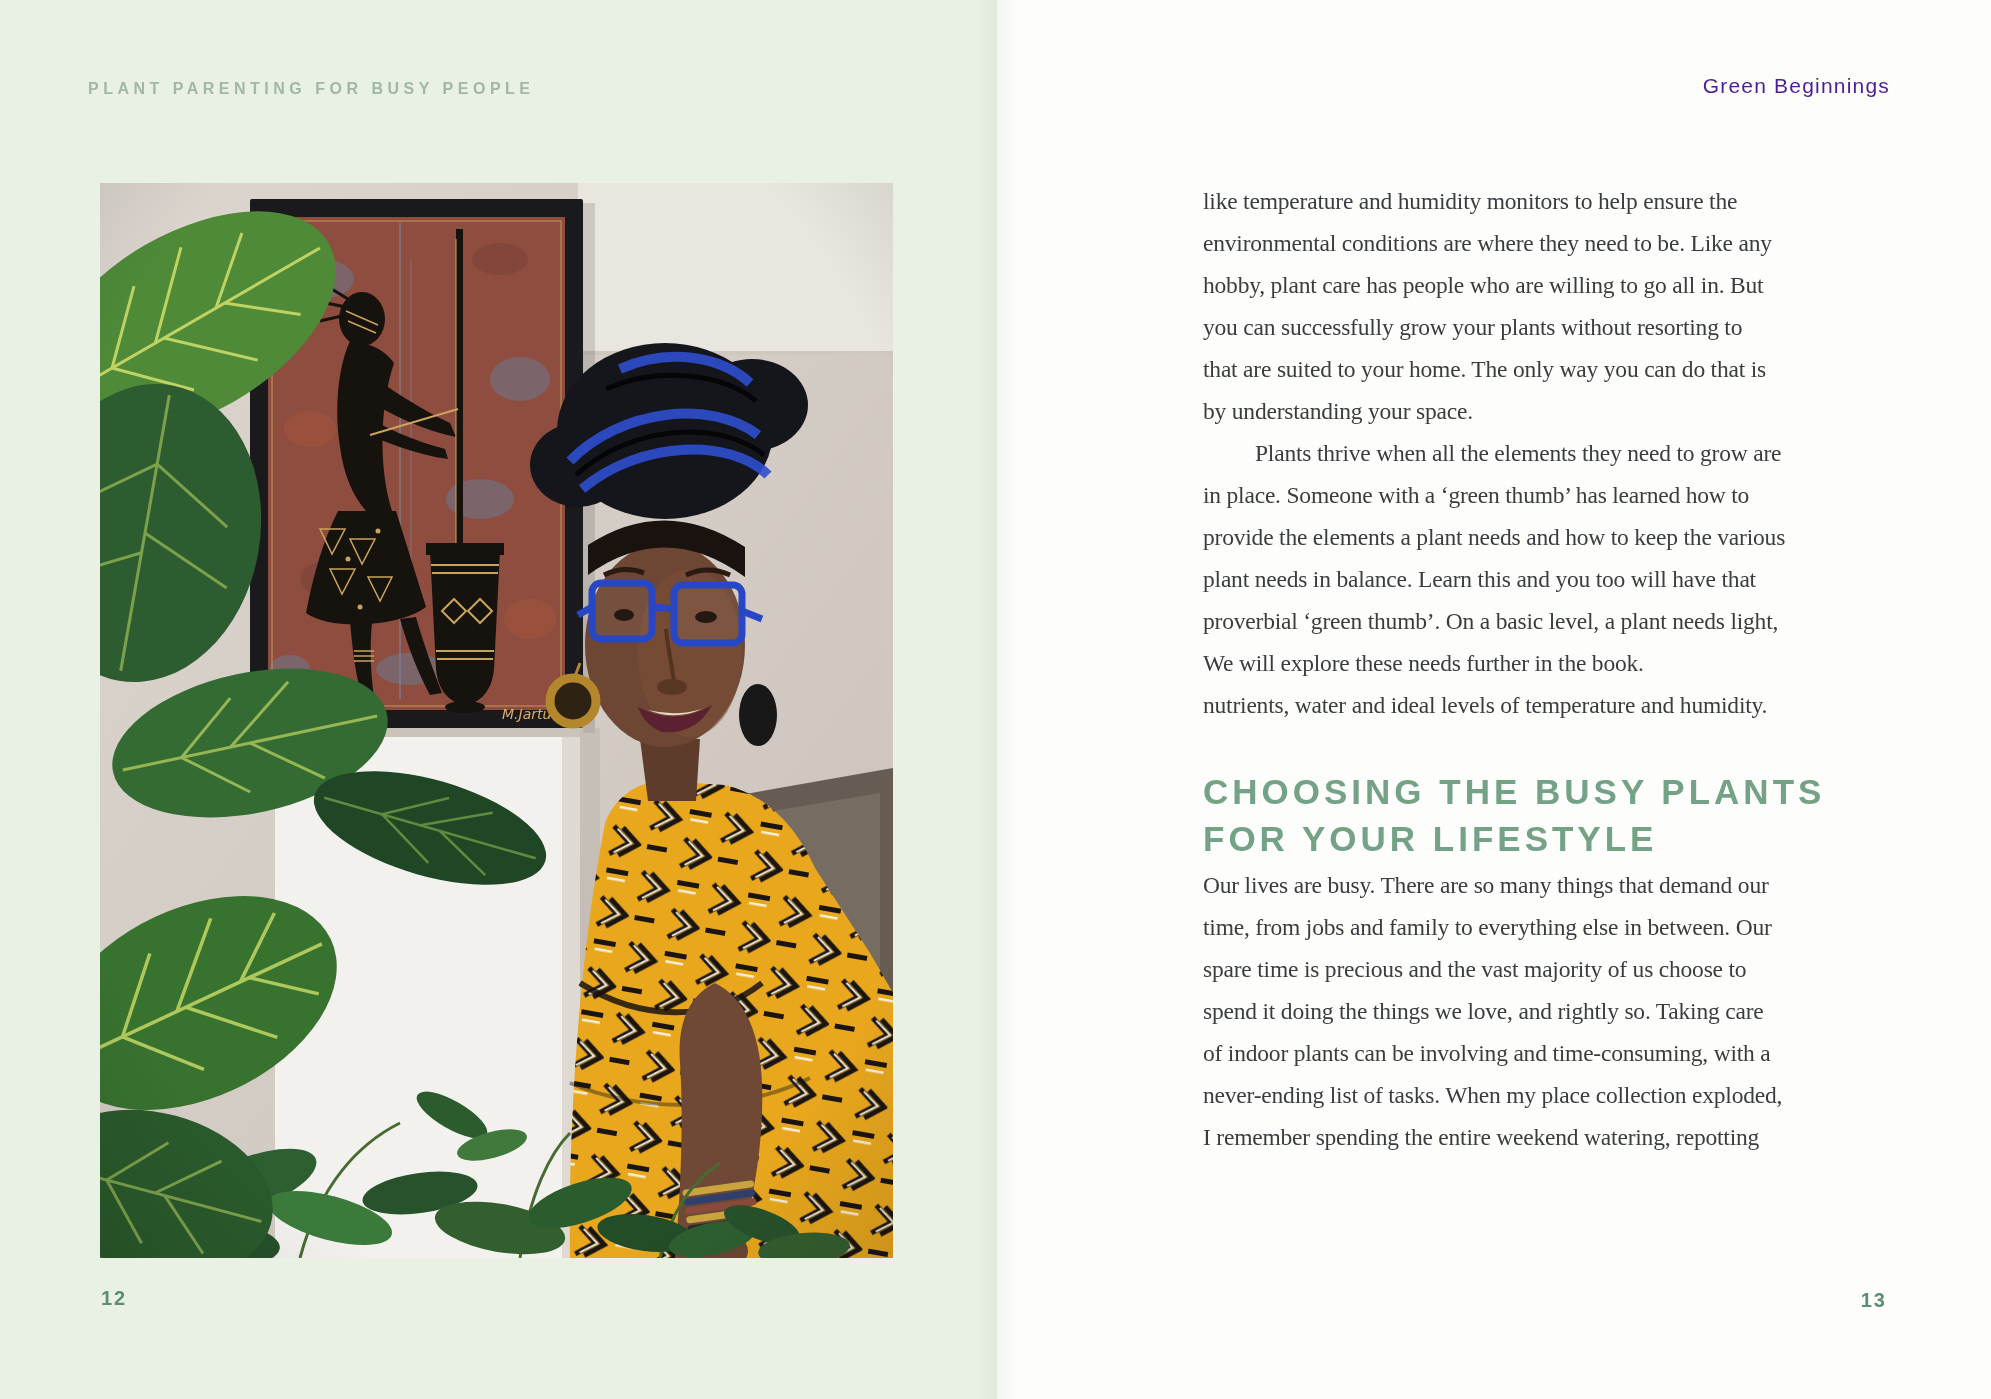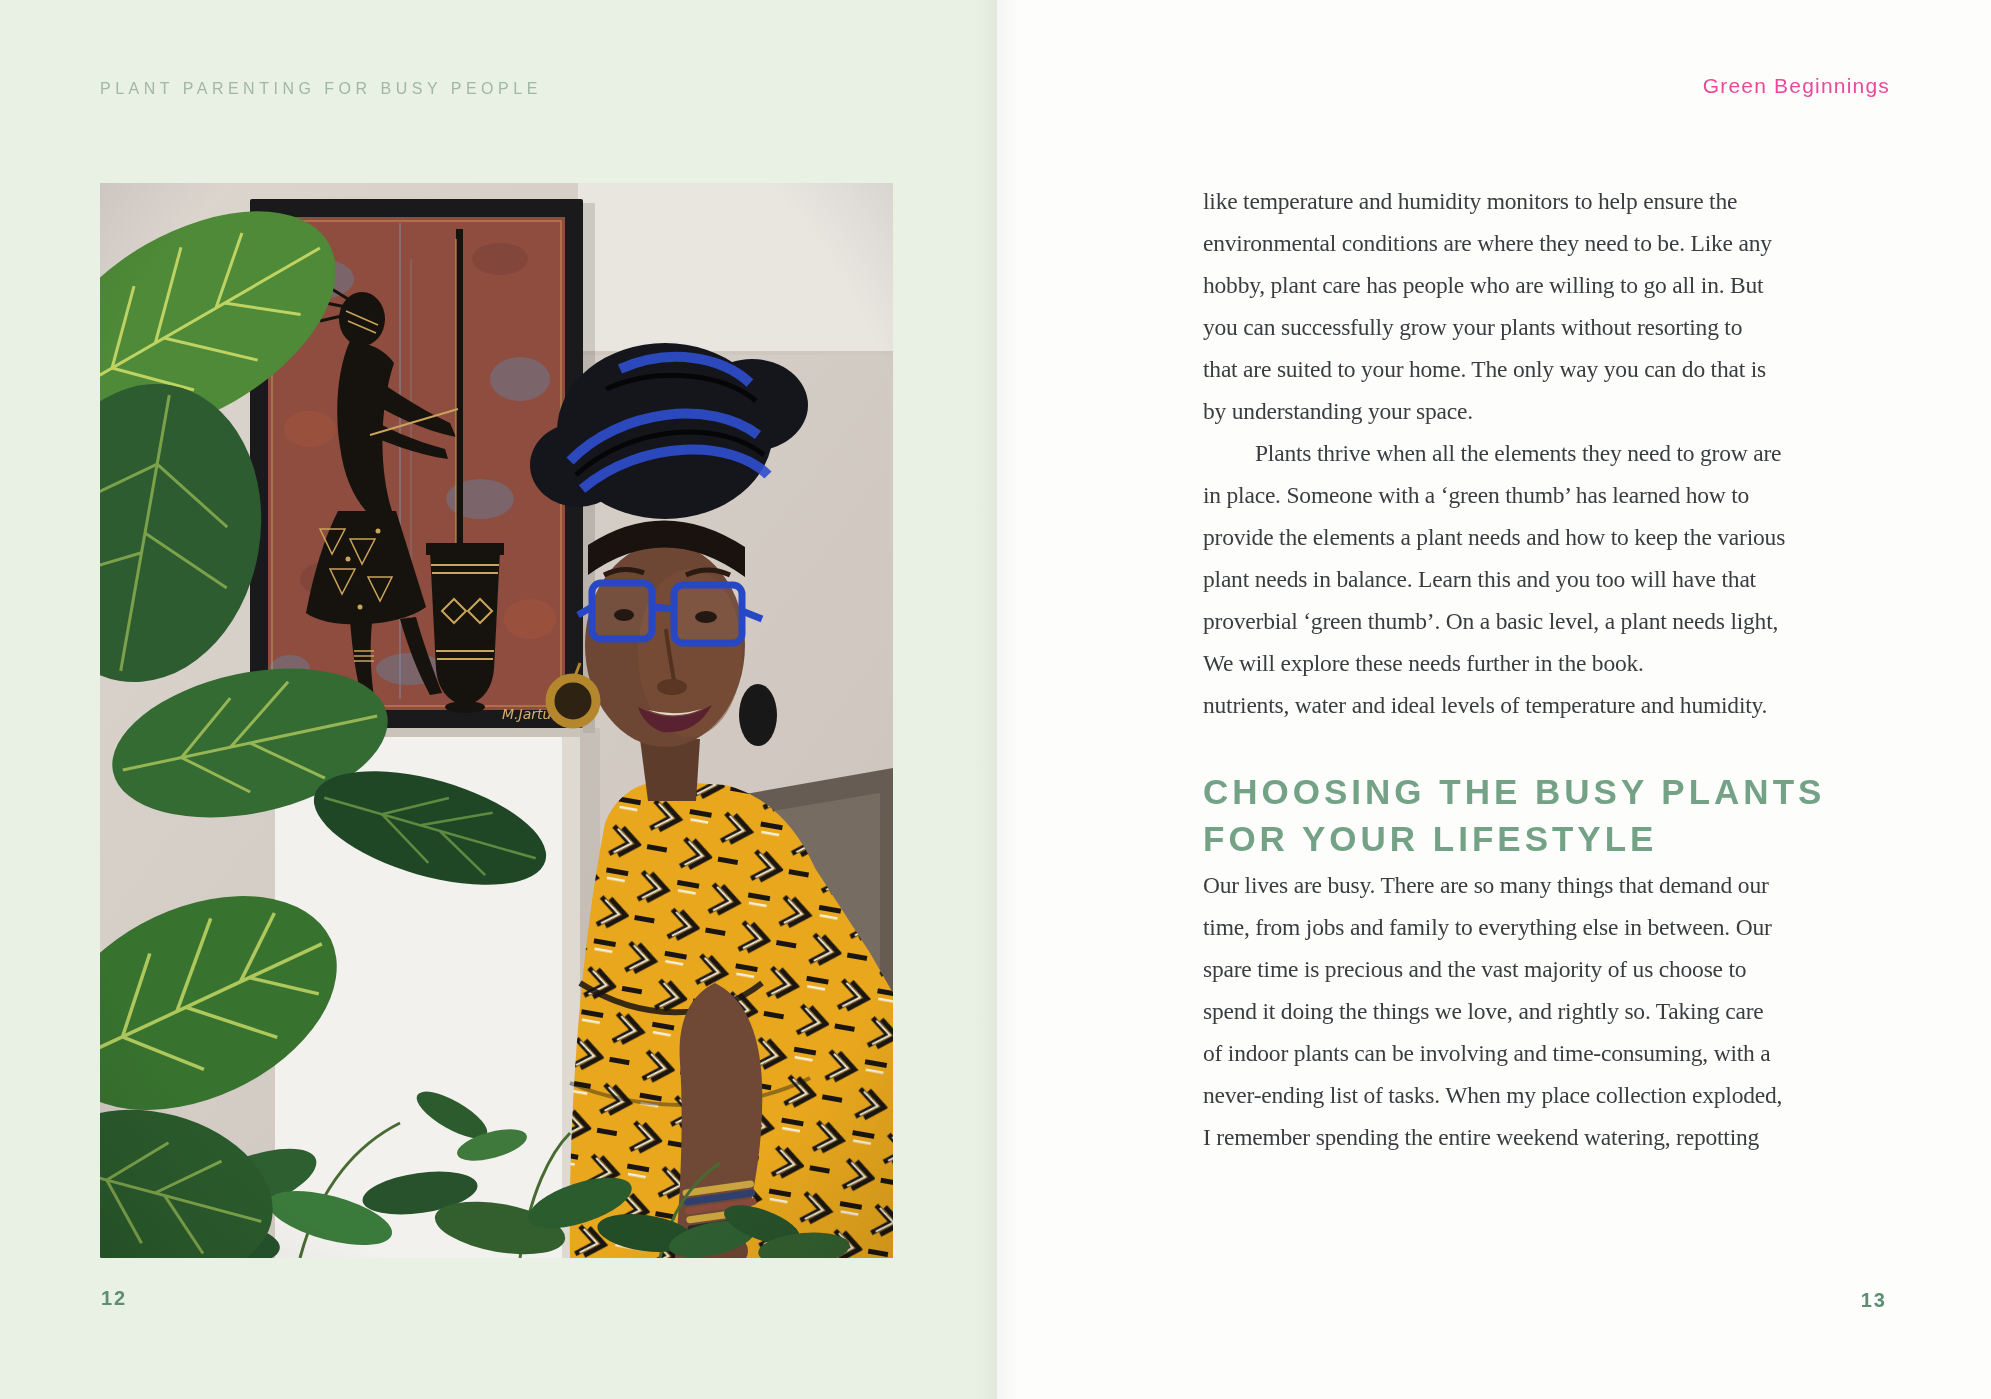--- a/index.html
+++ b/index.html
@@ -4,24 +4,24 @@
 <style>
   html,body { margin:0; padding:0; }
   body { width:1991px; height:1399px; overflow:hidden; background:#ffffff; }
   .spread { position:relative; width:1991px; height:1399px; font-family:"Liberation Sans", sans-serif; }
 
   .page-left  { position:absolute; left:0; top:0; width:997px; height:1399px; background:#e8f1e3; }
   .page-right { position:absolute; left:997px; top:0; width:994px; height:1399px; background:#fdfdfc; }
   .gutter { position:absolute; left:975px; top:0; width:44px; height:1399px;
             background:linear-gradient(to right, rgba(0,0,0,0) 0%, rgba(0,0,0,0.035) 50%, rgba(0,0,0,0) 100%); pointer-events:none; }
 
-  .running-head-left { position:absolute; left:100px; top:80px; font-size:16px; font-weight:400;
+  .running-head-left { position:absolute; left:88px; top:80px; font-size:16px; font-weight:700;
       letter-spacing:4.5px; color:#a2b7a4; }
   .running-head-right { position:absolute; right:101px; top:74px; font-size:21px; font-weight:400;
-      letter-spacing:1.2px; color:#ec4899; }
+      letter-spacing:1.2px; color:#4c1d95; }
 
   .photo { position:absolute; left:100px; top:183px; width:793px; height:1075px; margin:0; overflow:hidden; }
   .photo svg { display:block; }
 
   .pagenum { font-size:20px; font-weight:700; letter-spacing:2px; color:#5d8e71; position:absolute; }
   .pagenum-left  { left:101px; top:1287px; }
   .pagenum-right { right:104px; top:1289px; }
 
   .textcol { position:absolute; left:1203px; top:180px; width:662px;
       font-family:"Liberation Serif","DejaVu Serif", serif; font-size:23.5px;

